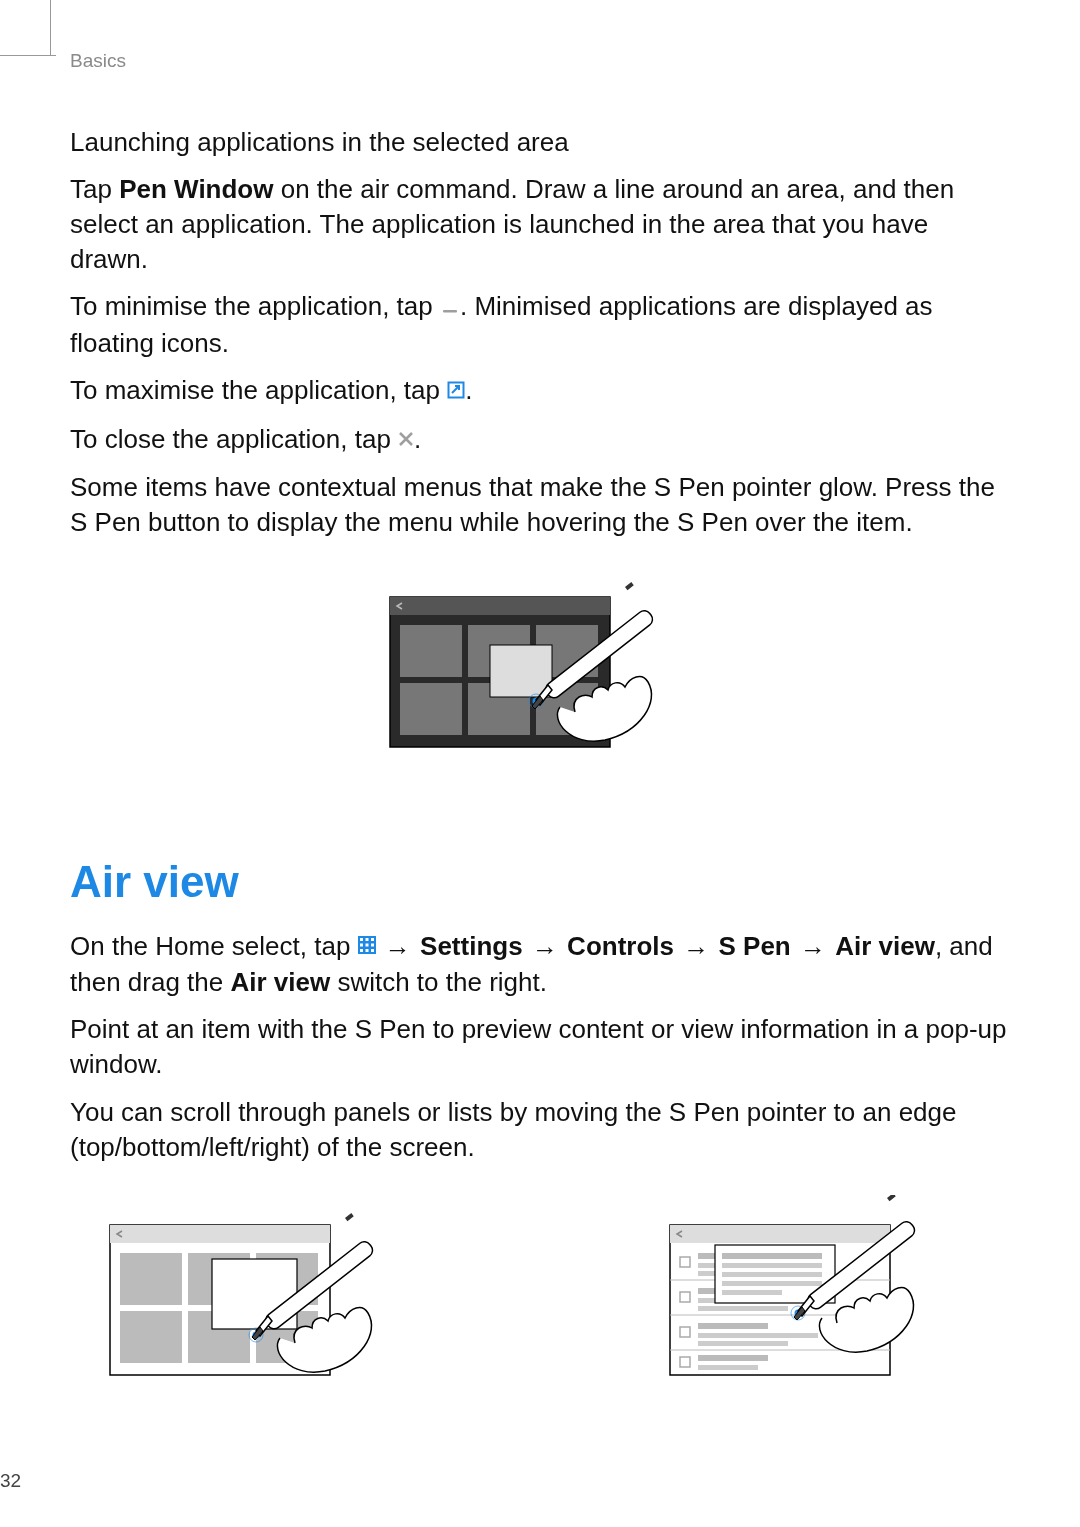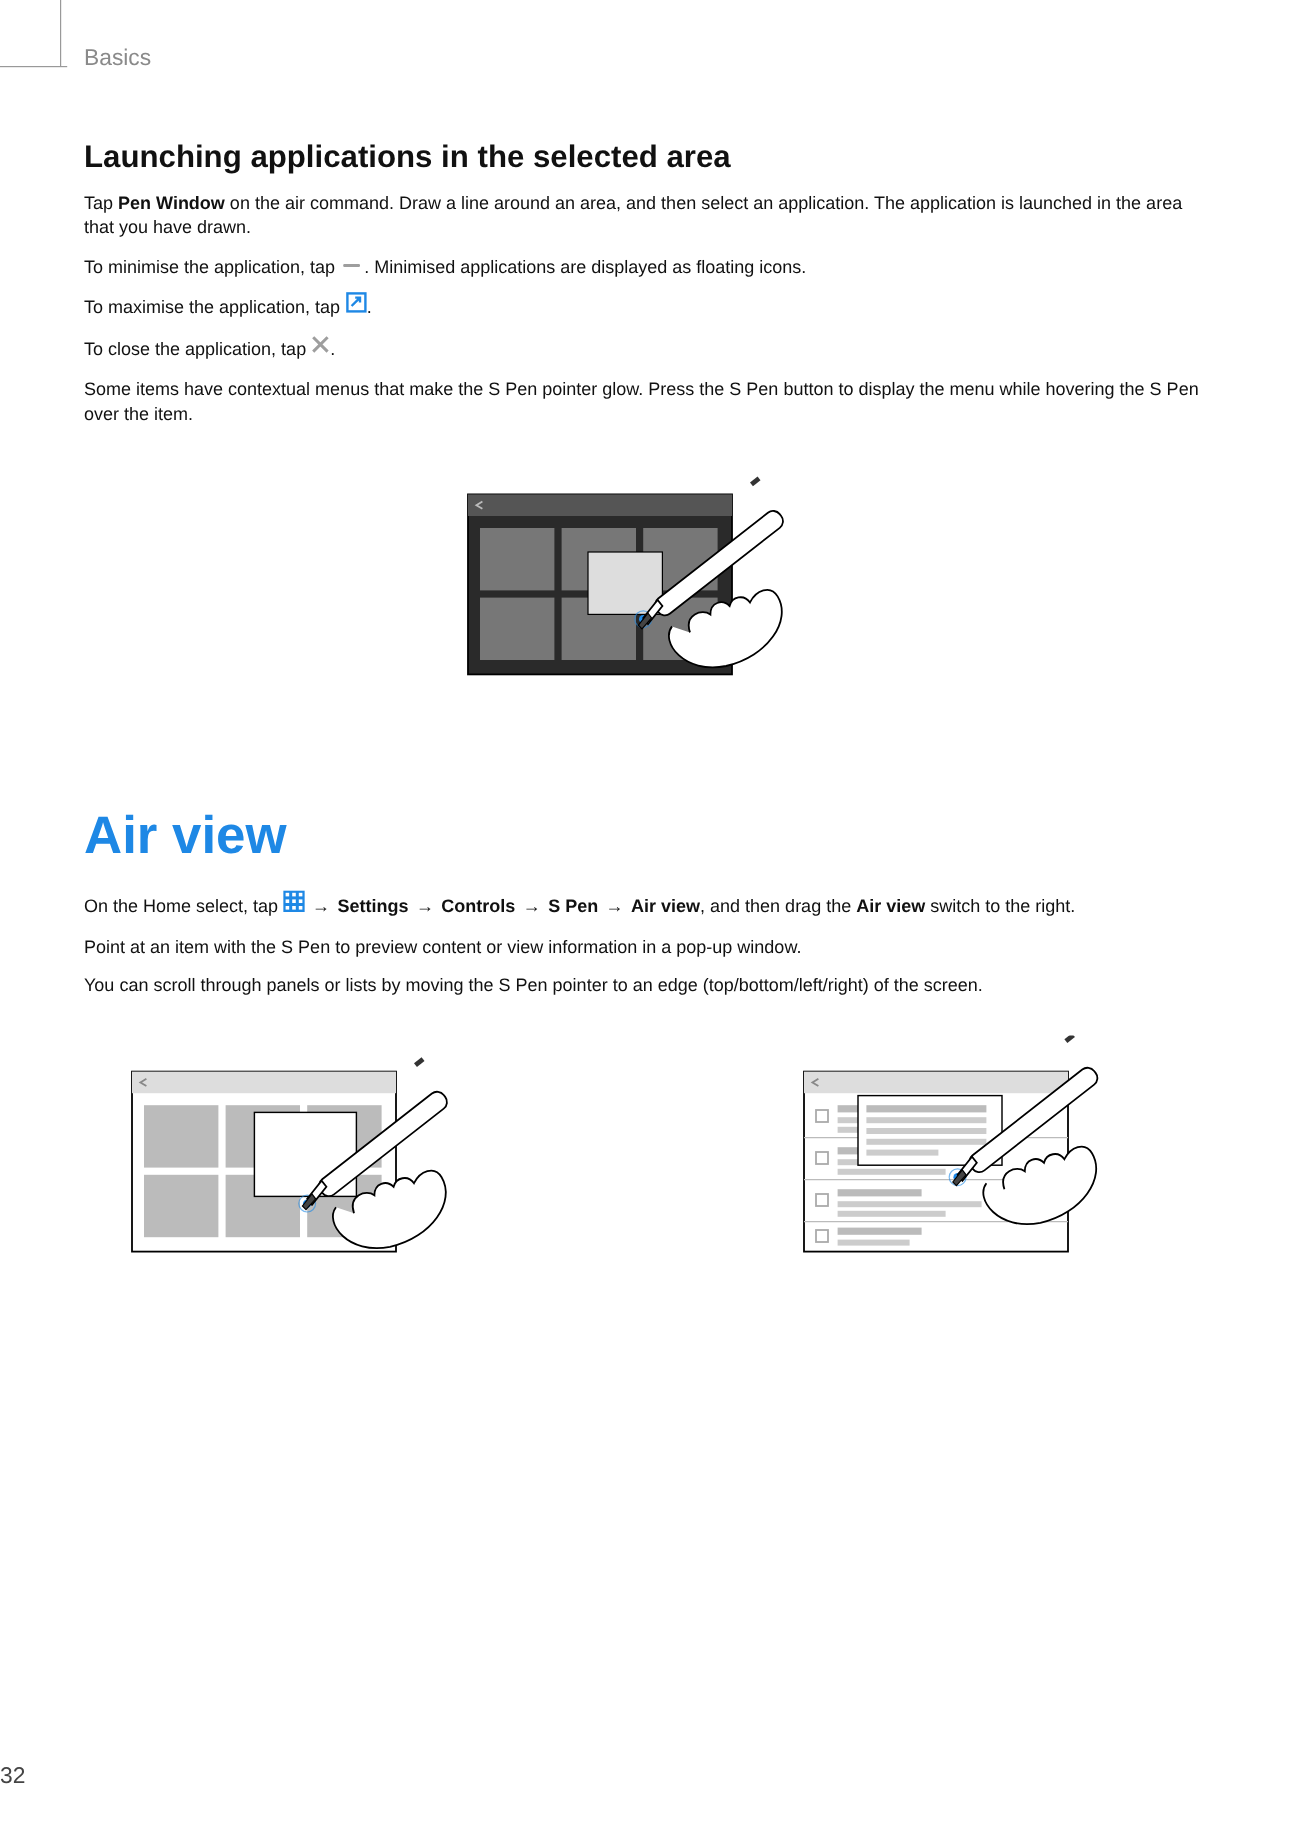--- a/index.html
+++ b/index.html
@@ -9,21 +9,21 @@
     }
     body {
       font-family: -apple-system, "Segoe UI", "Myriad Pro", Helvetica, Arial, sans-serif;
       background: #ffffff;
       width: 1080px;
       height: 1527px;
       position: relative;
       color: #000;
     }
     .page {
-      padding: 35px 70px 20px 70px;
+      padding: 47px 70px 20px 70px;
       position: relative;
       height: 100%;
     }
     .corner-line-v {
       position: absolute;
       left: 50px;
       top: 0;
       width: 1px;
       height: 55px;
       background: #999;
@@ -38,26 +38,26 @@
     }
     .breadcrumb {
       color: #8a8a8a;
       font-size: 19px;
       margin-left: 0px;
       margin-top: 3px;
       margin-bottom: 55px;
     }
     .subheading {
       font-size: 26px;
-      font-weight: 700;
+      font-weight: 400;
       margin-bottom: 14px;
       color: #111;
     }
     .body-text {
-      font-size: 15px;
+      font-size: 26px;
       line-height: 1.35;
       margin-bottom: 12px;
       color: #111;
     }
     .body-text b, .body-text strong {
       font-weight: 600;
     }
     .inline-icon {
       display: inline-block;
       vertical-align: middle;

